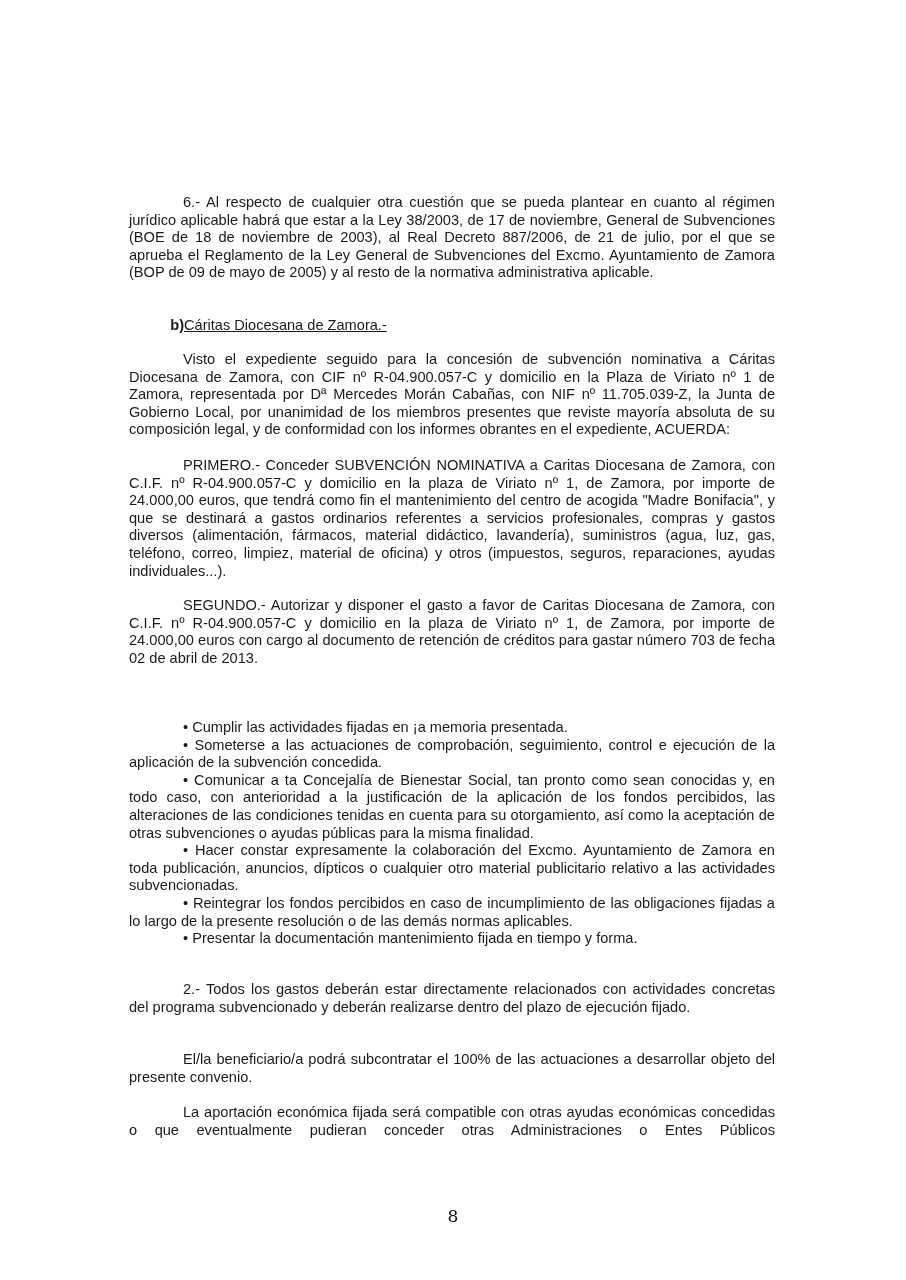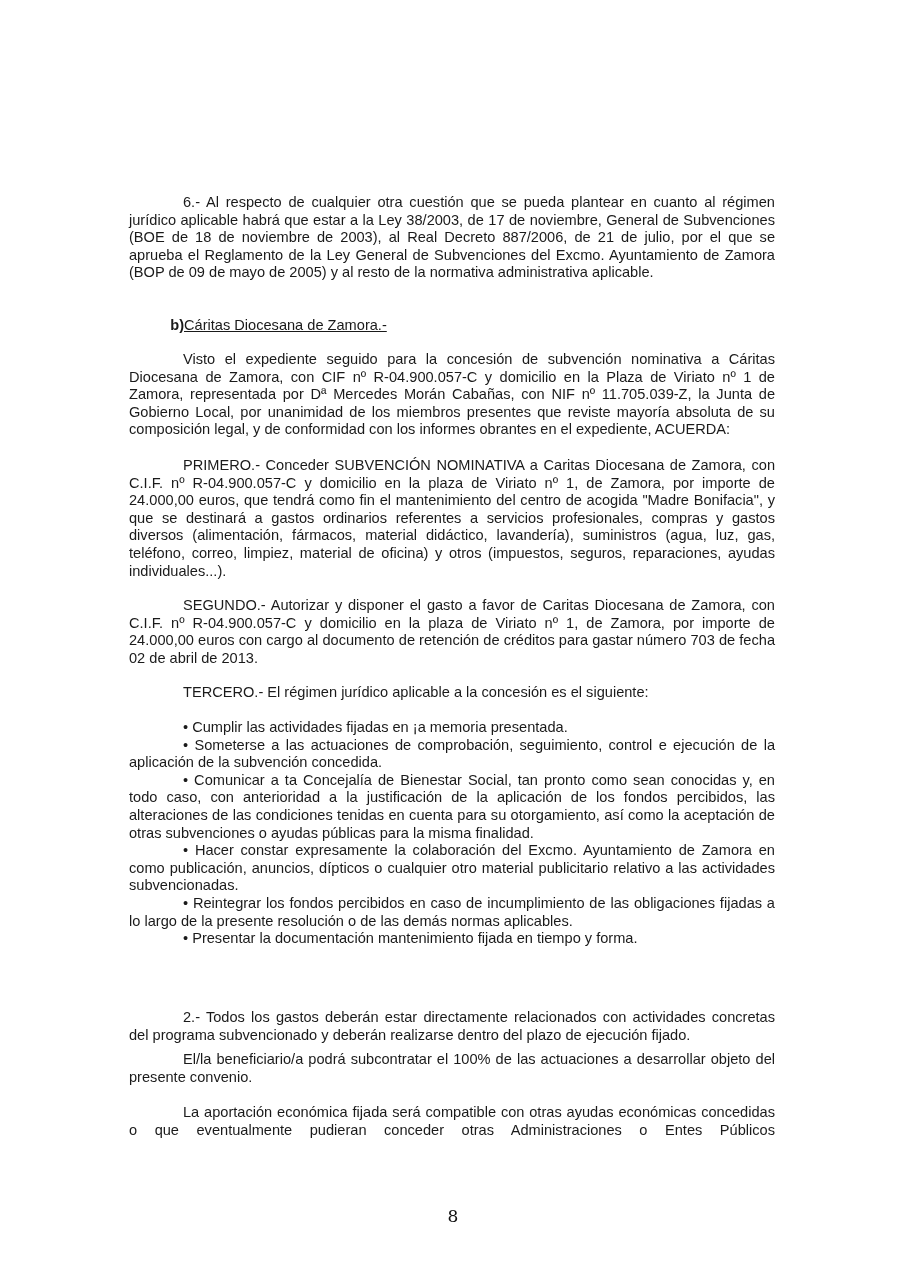--- a/index.html
+++ b/index.html
@@ -42,34 +42,31 @@
   </div>
 
   <div class="block" style="top:457px;">
     <p class="p"><span class="ind"></span><span>PRIMERO.- Conceder SUBVENCIÓN NOMINATIVA a Caritas Diocesana de Zamora, con C.I.F. nº R-04.900.057-C y domicilio en la plaza de Viriato nº 1, de Zamora, por importe de 24.000,00 euros, que tendrá como fin el mantenimiento del centro de acogida "Madre Bonifacia", y que se destinará a gastos ordinarios referentes a servicios profesionales, compras y gastos diversos (alimentación, fármacos, material didáctico, lavandería), suministros (agua, luz, gas, teléfono, correo, limpiez, material de oficina) y otros (impuestos, seguros, reparaciones, ayudas individuales...).</span></p>
   </div>
 
   <div class="block" style="top:597px;">
     <p class="p"><span class="ind"></span><span>SEGUNDO.- Autorizar y disponer el gasto a favor de Caritas Diocesana de Zamora, con C.I.F. nº R-04.900.057-C y domicilio en la plaza de Viriato nº 1, de Zamora, por importe de 24.000,00 euros con cargo al documento de retención de créditos para gastar número 703 de fecha 02 de abril de 2013.</span></p>
   </div>
 
-  <div class="block" style="top:684px;">
-    <p class="p"><span class="ind"></span><span>TERCERO.- El régimen jurídico aplicable a la concesión es el siguiente:</span></p>
-  </div>
 
   <div class="block" style="top:719px;">
     <p class="p"><span class="ind"></span><span>• Cumplir las actividades fijadas en ¡a memoria presentada.</span></p>
     <p class="p"><span class="ind"></span><span>• Someterse a las actuaciones de comprobación, seguimiento, control e ejecución de la aplicación de la subvención concedida.</span></p>
     <p class="p"><span class="ind"></span><span>• Comunicar a ta Concejalía de Bienestar Social, tan pronto como sean conocidas y, en todo caso, con anterioridad a la justificación de la aplicación de los fondos percibidos, las alteraciones de las condiciones tenidas en cuenta para su otorgamiento, así como la aceptación de otras subvenciones o ayudas públicas para la misma finalidad.</span></p>
-    <p class="p"><span class="ind"></span><span>• Hacer constar expresamente la colaboración del Excmo. Ayuntamiento de Zamora en como publicación, anuncios, dípticos o cualquier otro material publicitario relativo a las actividades subvencionadas.</span></p>
+    <p class="p"><span class="ind"></span><span>• Hacer constar expresamente la colaboración del Excmo. Ayuntamiento de Zamora en toda publicación, anuncios, dípticos o cualquier otro material publicitario relativo a las actividades subvencionadas.</span></p>
     <p class="p"><span class="ind"></span><span>• Reintegrar los fondos percibidos en caso de incumplimiento de las obligaciones fijadas a lo largo de la presente resolución o de las demás normas aplicables.</span></p>
     <p class="p"><span class="ind"></span><span>• Presentar la documentación mantenimiento fijada en tiempo y forma.</span></p>
   </div>
 
-  <div class="block" style="top:981px;margin-top:28px;">
+  <div class="block" style="top:981px;">
     <p class="p"><span class="ind"></span><span>2.- Todos los gastos deberán estar directamente relacionados con actividades concretas del programa subvencionado y deberán realizarse dentro del plazo de ejecución fijado.</span></p>
   </div>
 
   <div class="block" style="top:1051px;">
     <p class="p"><span class="ind"></span><span>El/la beneficiario/a podrá subcontratar el 100% de las actuaciones a desarrollar objeto del presente convenio.</span></p>
   </div>
 
   <div class="block" style="top:1104px;">
     <p class="p" style="text-align-last: justify;"><span class="ind"></span><span>La aportación económica fijada será compatible con otras ayudas económicas concedidas o que eventualmente pudieran conceder otras Administraciones o Entes Públicos</span></p>
   </div>

